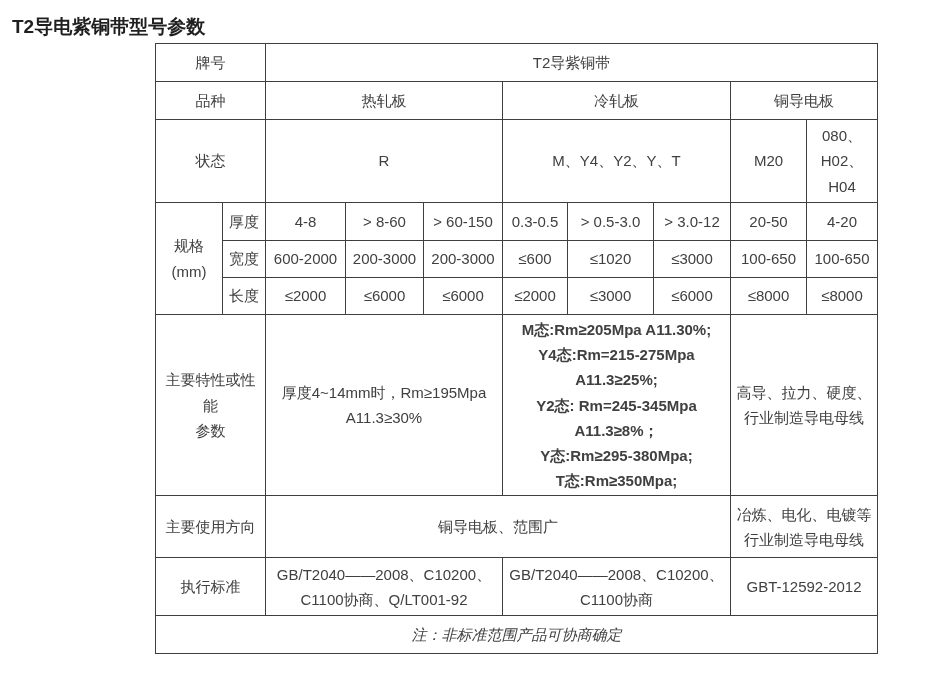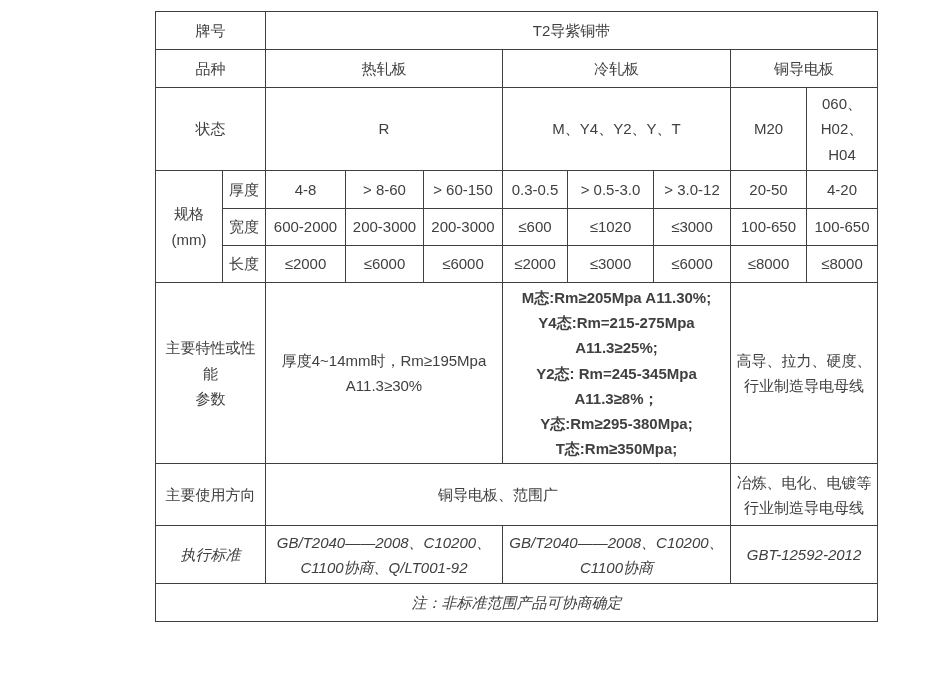--- a/index.html
+++ b/index.html
@@ -16,55 +16,56 @@
     font-size: 19px;
     font-weight: 700;
     color: #1f1f1f;
     margin: 14px 0 0 12px;
     line-height: 26px;
   }
   table.spec-table {
     border-collapse: collapse;
     table-layout: fixed;
     width: 722px;
-    margin: 11px 0 0 155px;
+    margin: 3px 0 0 155px;
   }
   table.spec-table td {
     border: 1px solid #3f3f3f;
     text-align: center;
     vertical-align: middle;
     font-size: 15px;
     line-height: 1.68;
     white-space: pre-line;
     padding: 2px 3px;
     overflow: hidden;
     word-break: break-word;
   }
   tr.r1  { height: 38px; }
   tr.r2  { height: 38px; }
   tr.r3  { height: 83px; }
   tr.r4  { height: 38px; }
   tr.r5  { height: 37px; }
   tr.r6  { height: 37px; }
   tr.r7  { height: 171px; }
   tr.r8  { height: 62px; }
-  tr.r9  { height: 58px; font-style: italic; }
+  tr.r9  { height: 58px; }
   tr.r10 { height: 38px; }
   td.cold-props { line-height: 24px; font-weight: bold; }
   td.note-cell {
     text-align: left;
     padding-left: 5px;
     font-style: italic;
   }
 </style>
 </head>
 <body>
 
 <div class="page">
 
+  <h1 class="page-title">T2导电紫铜带型号参数</h1>
 
   <table class="spec-table">
     <colgroup>
       <col style="width:67px">
         <col style="width:43px">
       <col style="width:80px">
         <col style="width:78px">
         <col style="width:79px">
       <col style="width:65px">
         <col style="width:86px">
@@ -84,21 +85,21 @@
         <td colspan="3">热轧板</td>
         <td colspan="3">冷轧板</td>
         <td colspan="2">铜导电板</td>
       </tr>
 
       <tr class="r3">
         <td colspan="2">状态</td>
         <td colspan="3">R</td>
         <td colspan="3">M、Y4、Y2、Y、T</td>
         <td>M20</td>
-        <td>060、
+        <td>080、
 H02、
 H04</td>
       </tr>
 
       <tr class="r4">
         <td rowspan="3">规格
 (mm)</td>
         <td>厚度</td>
         <td>4-8</td>
         <td>&gt; 8-60</td>

